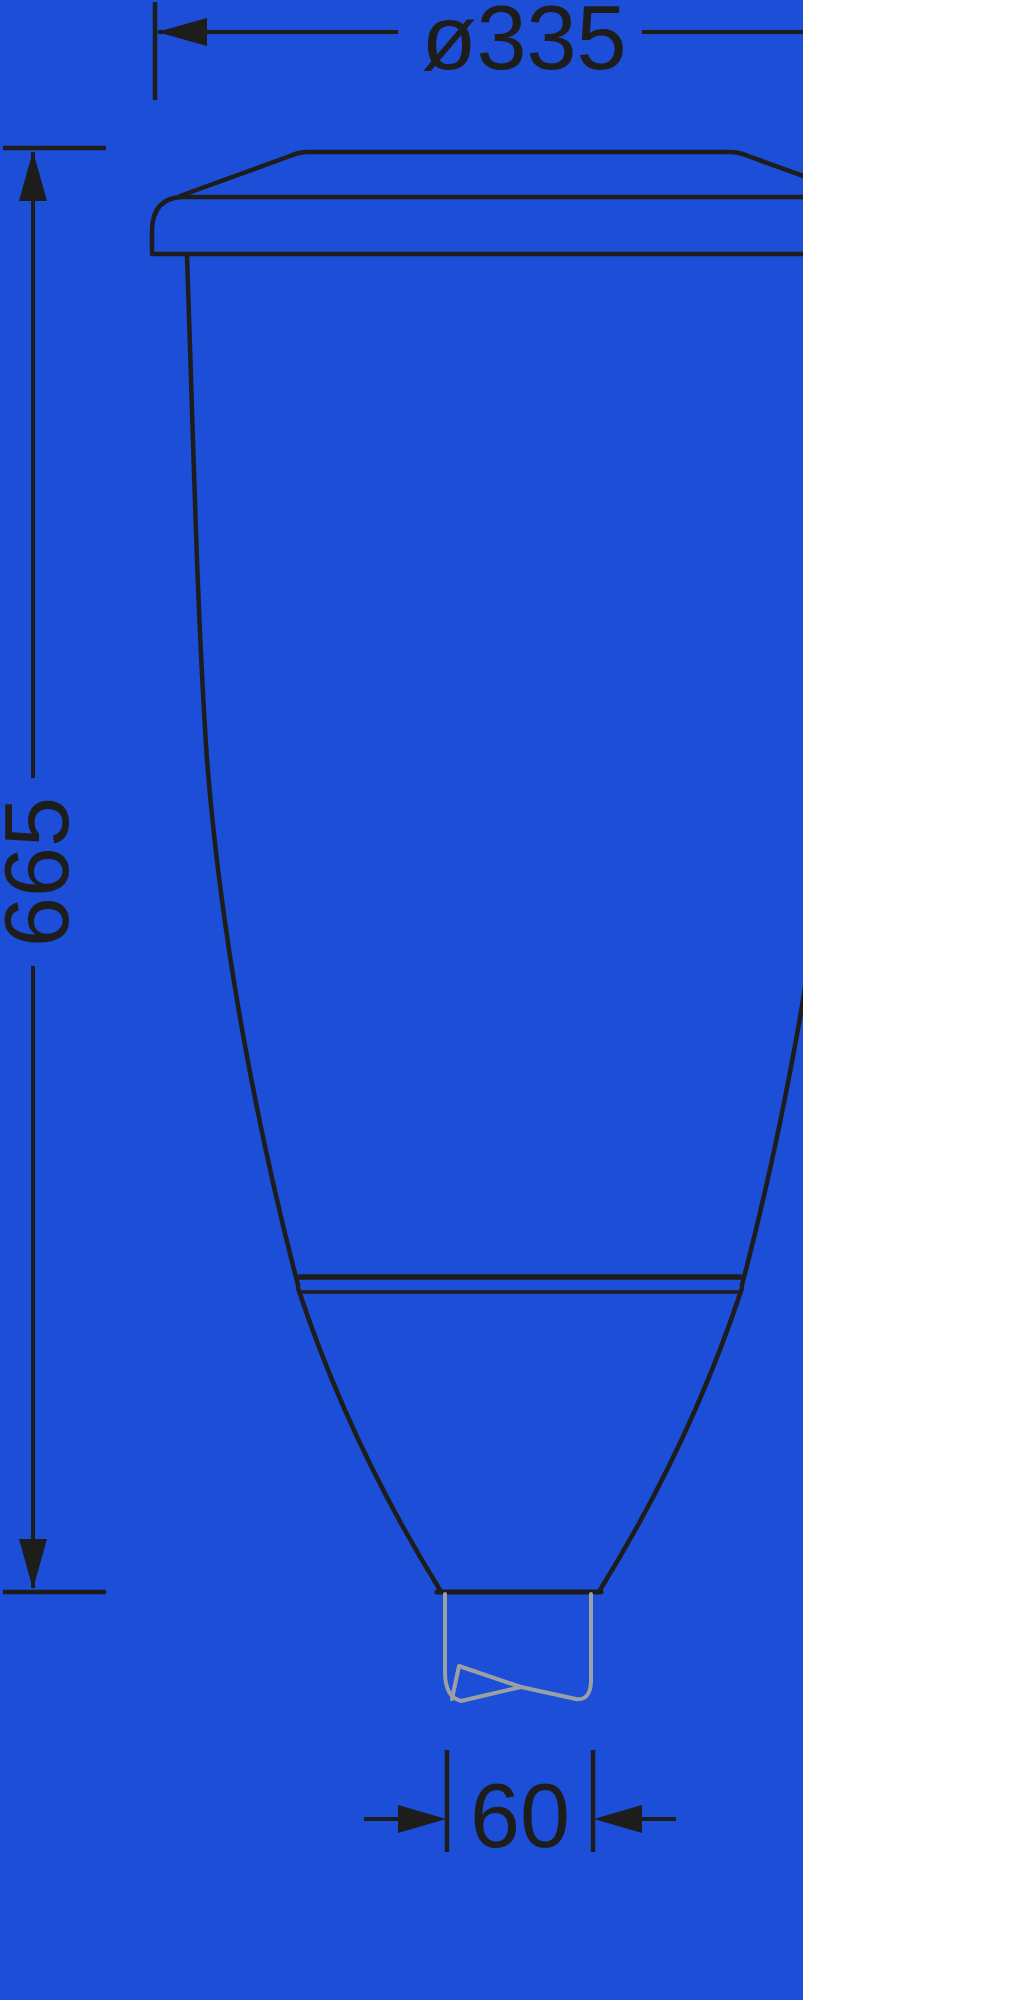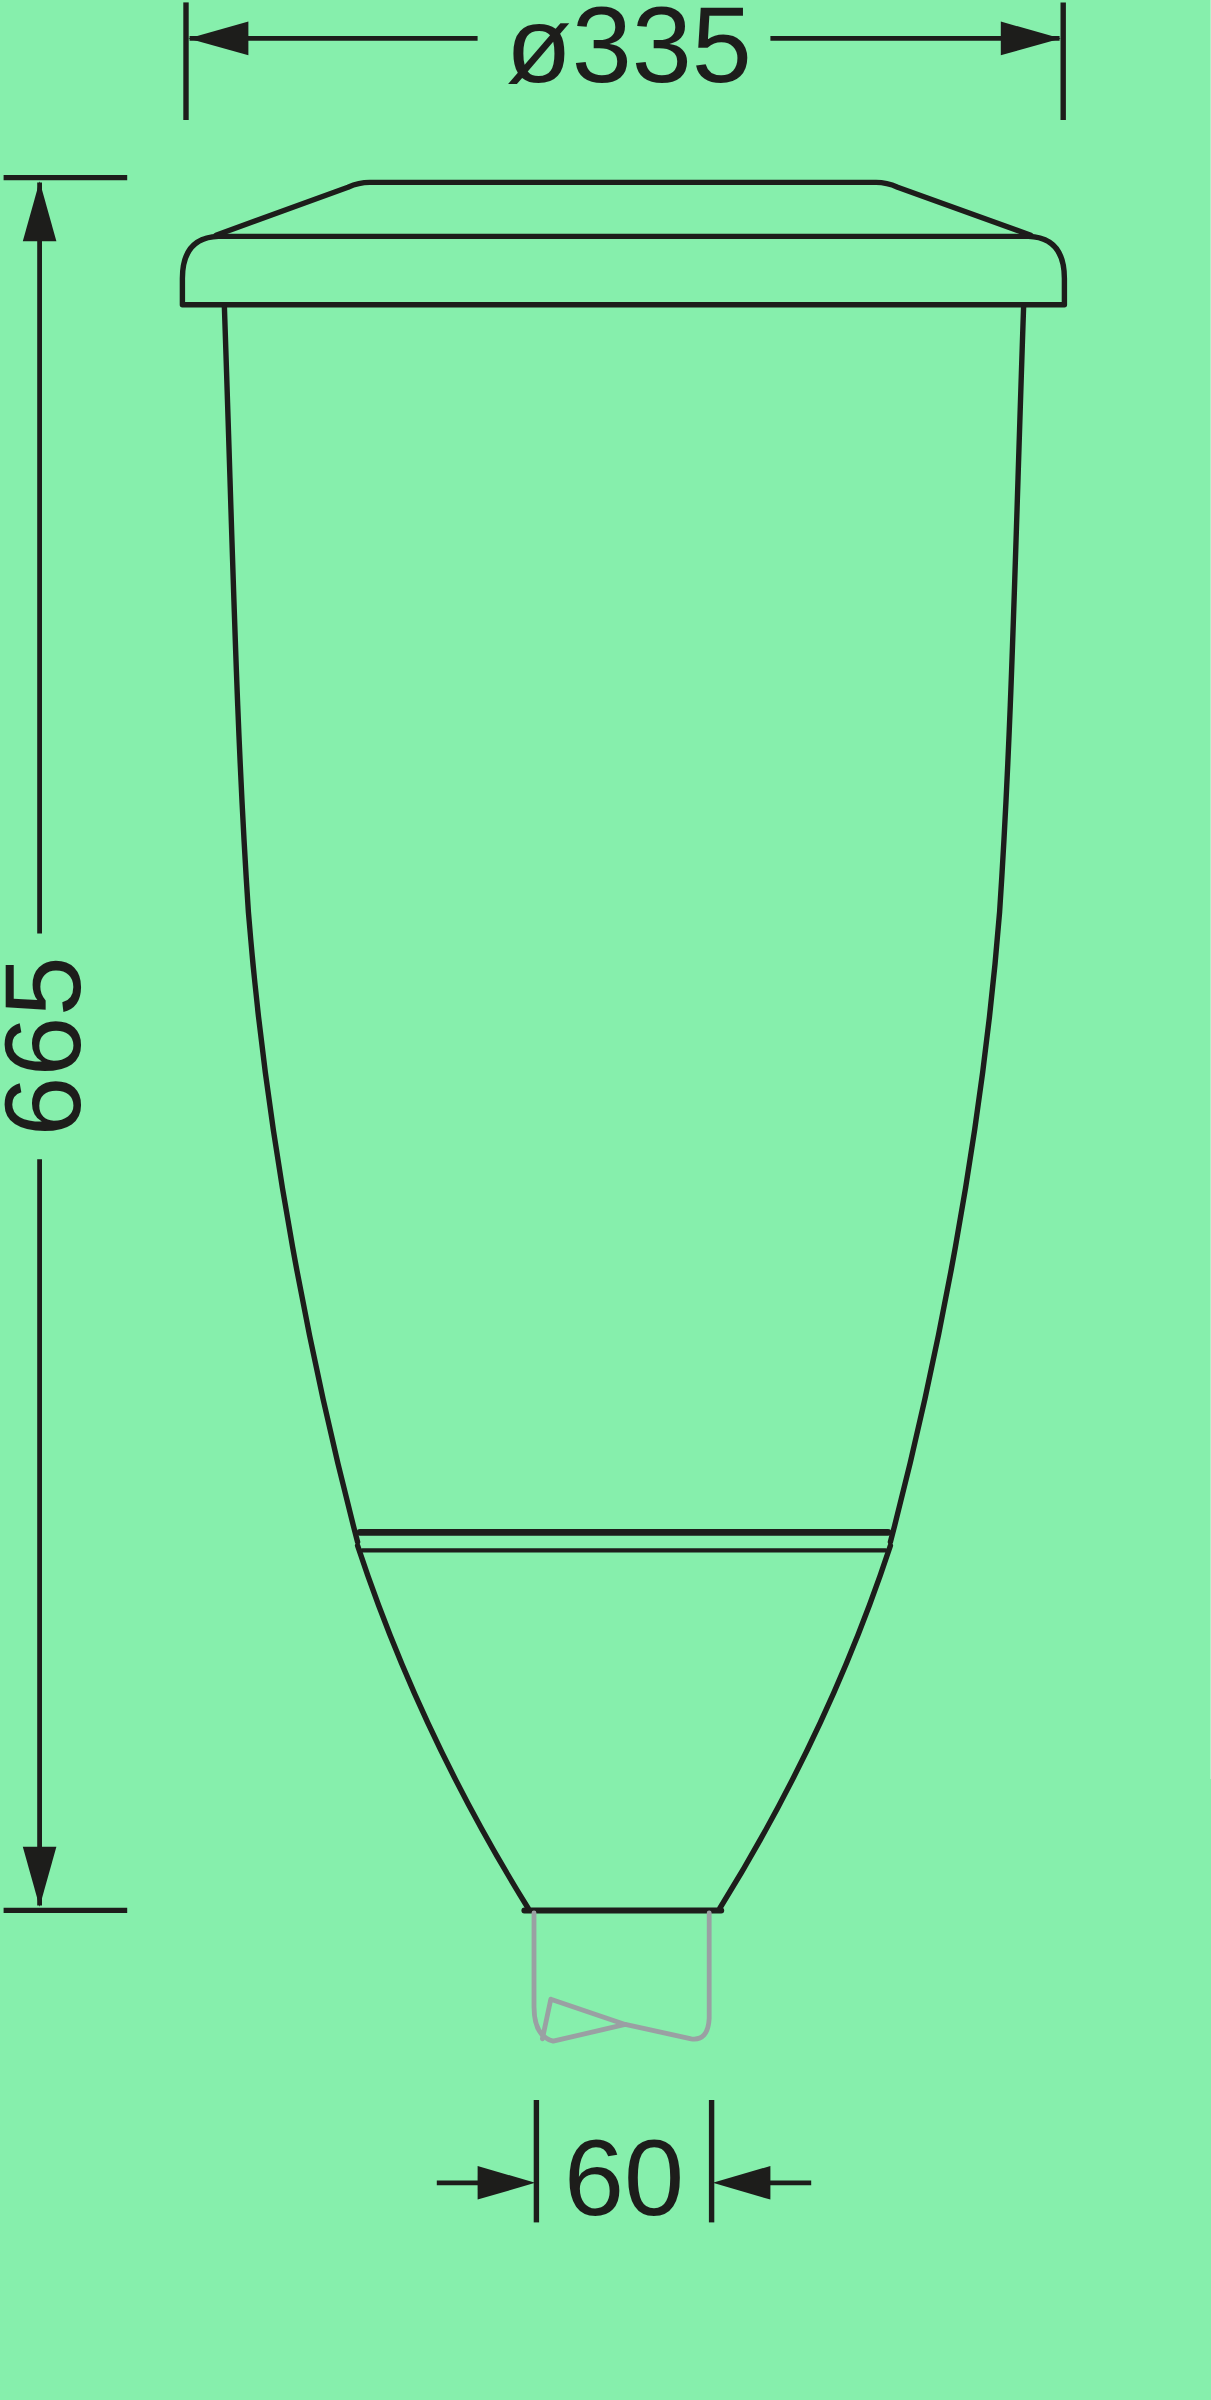--- a/index.html
+++ b/index.html
@@ -2,23 +2,23 @@
 <html><head>
 <meta charset="utf-8">
 <style>
   html, body {
     margin: 0;
     padding: 0;
     background: #ffffff;
   }
   .canvas {
     position: relative;
-    width: 1009px;
+    width: 803px;
     height: 2000px;
-    background: #86efac;
+    background: #1d4ed8;
     overflow: hidden;
   }
   svg text {
     font-family: "Liberation Sans", "DejaVu Sans", sans-serif;
     font-size: 90px;
     font-weight: 400;
   }
 </style>
 </head>
 <body>

